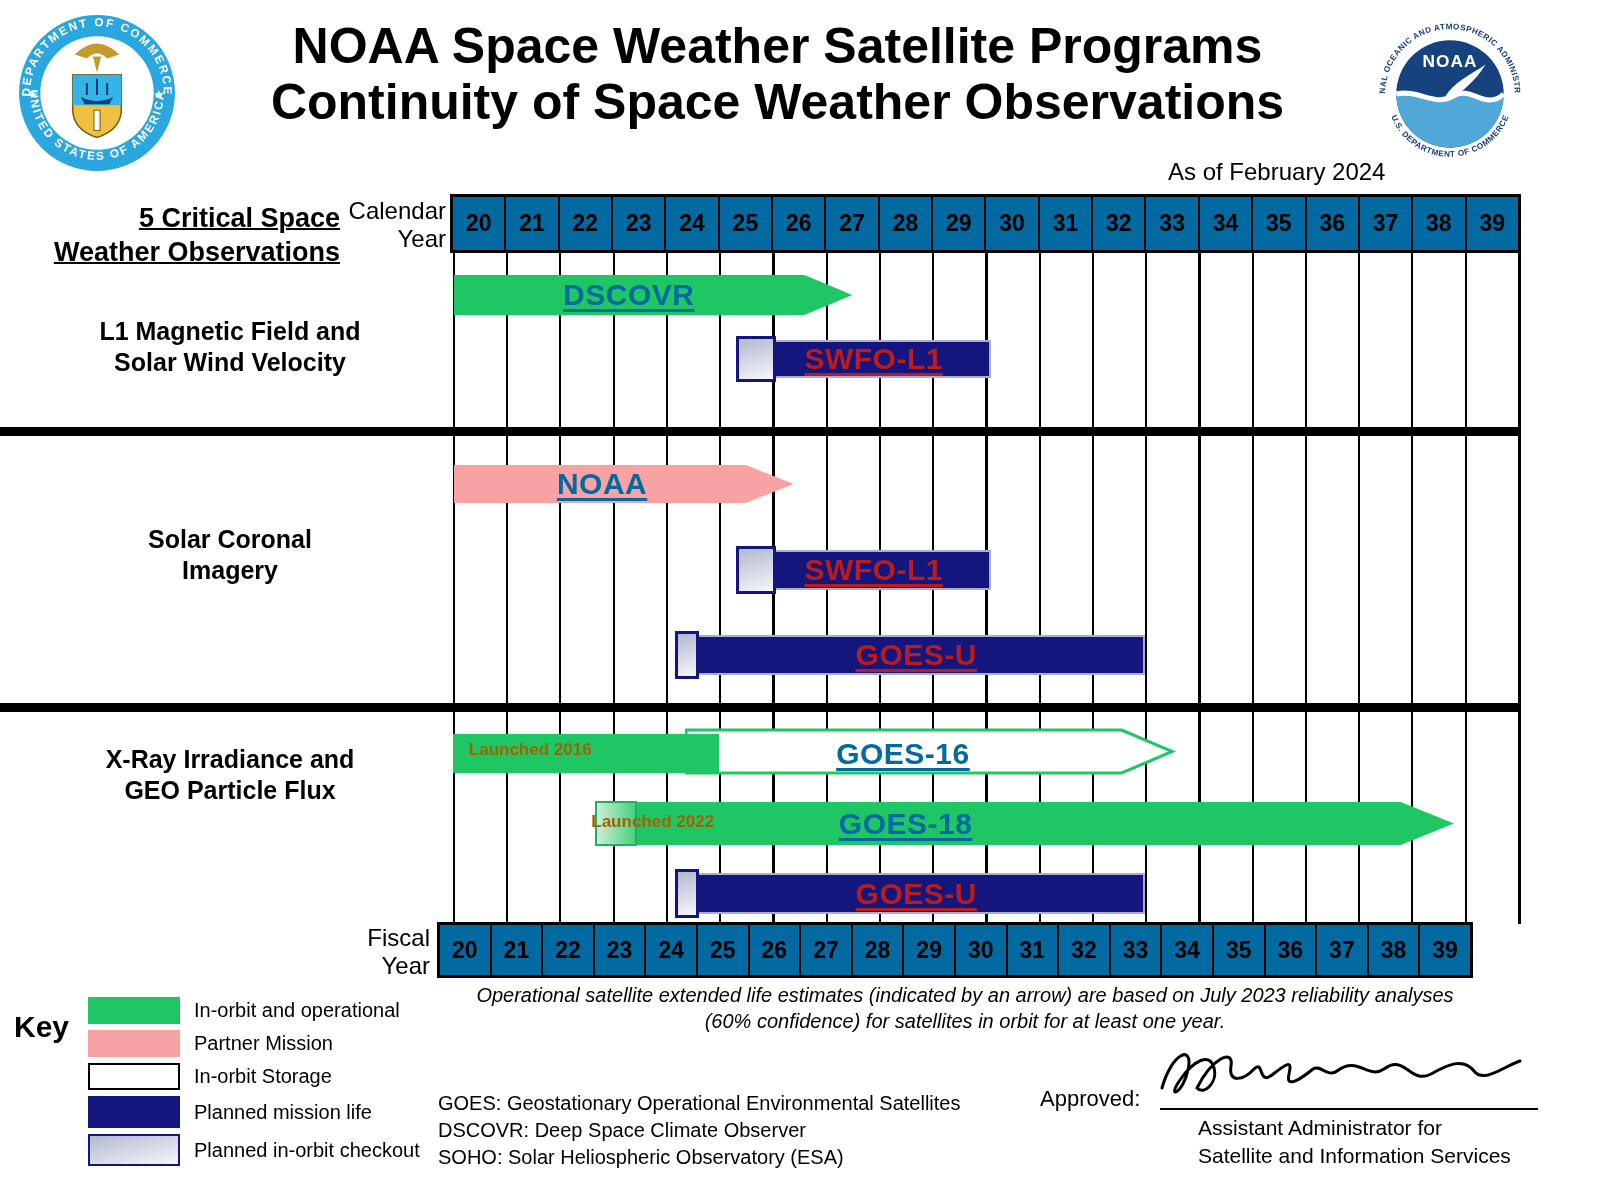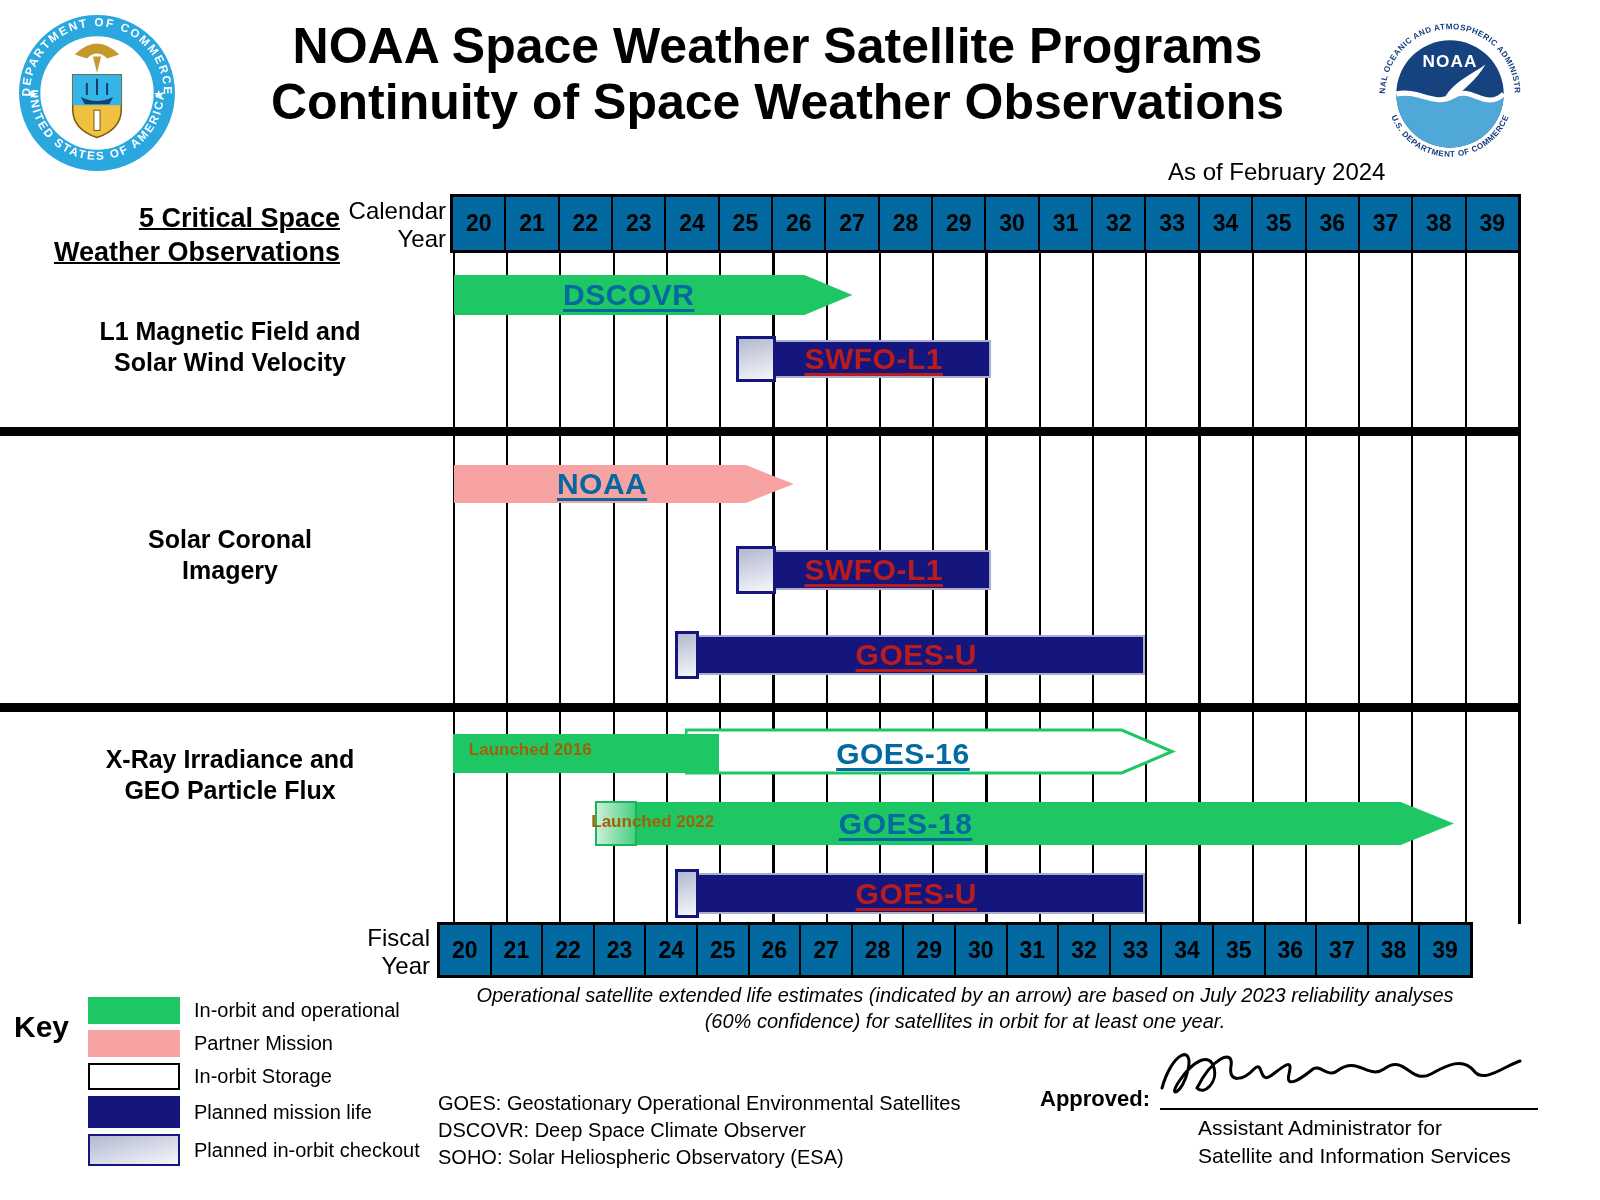--- a/index.html
+++ b/index.html
@@ -34,21 +34,21 @@
   .navy-bar{position:absolute;box-sizing:border-box;border:2px solid #a9aecd;}
   .checkout-box{position:absolute;box-sizing:border-box;}
   .footnote{left:430px;top:982px;width:1070px;text-align:center;font-style:italic;
             font-size:20px;line-height:26px;}
   .key-title{left:14px;top:1010px;font-weight:bold;font-size:30px;}
   .key-block{left:88px;top:997px;}
   .key-row{display:flex;align-items:center;margin-bottom:6px;}
   .key-swatch{width:92px;box-sizing:border-box;}
   .key-label{margin-left:14px;font-size:20px;white-space:nowrap;}
   .abbr-block{left:438px;top:1090px;font-size:20px;line-height:27px;}
-  .approved-label{left:1040px;top:1086px;font-weight:bold;font-size:22px;}
+  .approved-label{left:1040px;top:1086px;font-weight:normal;font-size:22px;}
   .sig-line{left:1160px;top:1108px;width:378px;border-top:2px solid #000;}
   .approver-title{left:1198px;top:1114px;font-size:21px;line-height:28px;}
   svg text{font-family:"Liberation Sans",sans-serif;}
 </style>
 </head>
 <body>
 
 <div class="page">
 
   <svg class="abs" style="left:16px;top:12px" width="162" height="162" viewBox="0 0 160 160">

